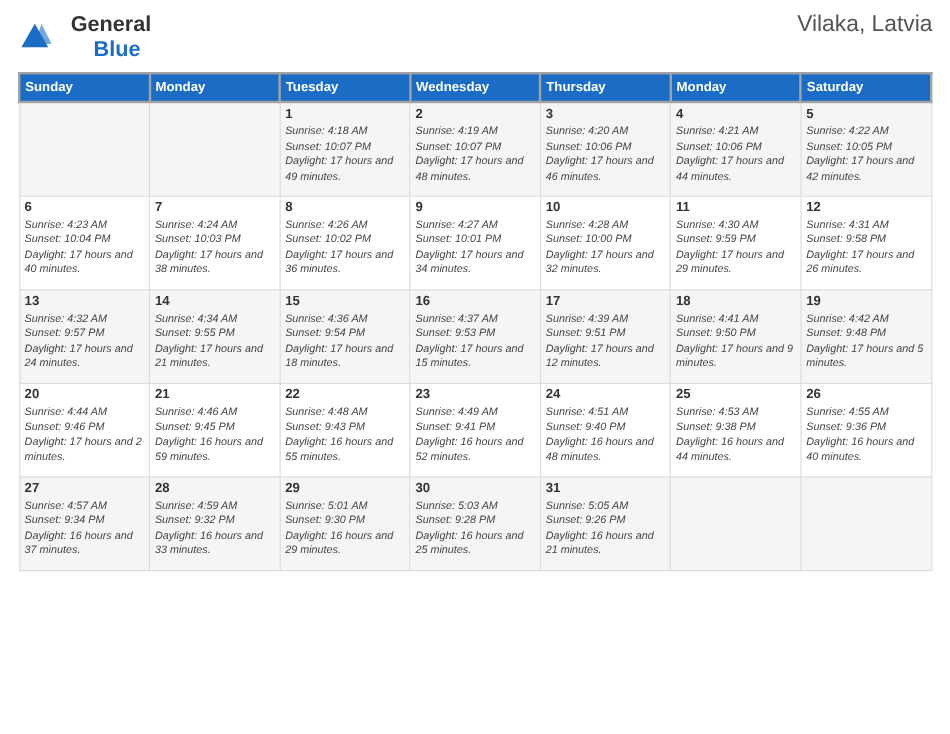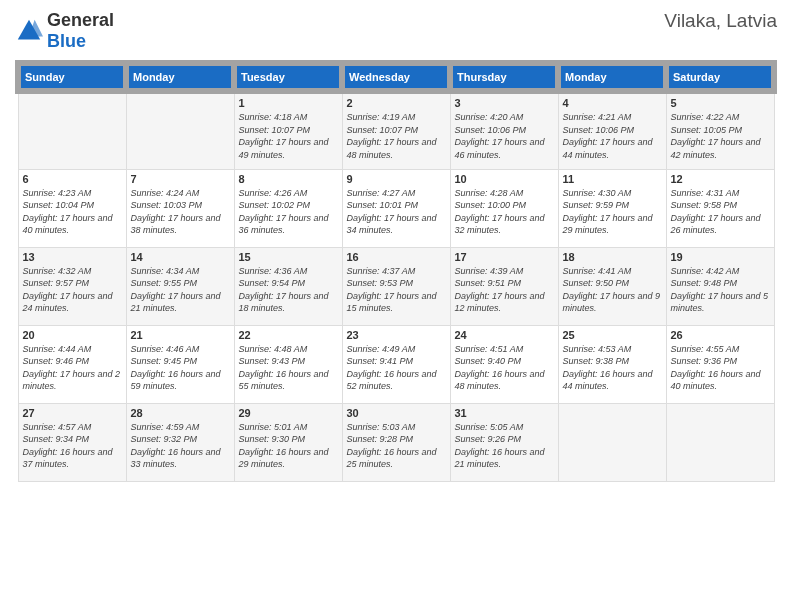--- a/index.html
+++ b/index.html
@@ -18,31 +18,32 @@
     }
     .header {
       display: flex;
       justify-content: space-between;
       align-items: flex-start;
       margin-bottom: 8px;
     }
     .logo {
       display: flex;
       align-items: center;
-      gap: 4px;
+      gap: 16px;
     }
     .logo-text-general {
       font-size: 18px;
       font-weight: bold;
       color: #333;
     }
     .logo-text-blue {
       font-size: 18px;
       font-weight: bold;
       color: #1a6cc4;
+      margin-left: 19px;
     }
     .logo-icon {
       width: 28px;
       height: 28px;
     }
     .title-block {
       text-align: right;
     }
     .month-title {
       font-size: 32px;
@@ -60,21 +61,21 @@
     }
     thead tr {
       background-color: #1a6cc4;
     }
     thead th {
       color: #fff;
       font-size: 11px;
       font-weight: bold;
       padding: 5px 4px;
       text-align: left;
-      border: 6px solid #a3a3a3;
+      border: 2px solid #a3a3a3;
     }
     tbody tr {
       background: #fff;
     }
     tbody tr:nth-child(odd) {
       background: #f5f5f5;
     }
     tbody td {
       border: 1px solid #ddd;
       vertical-align: top;

